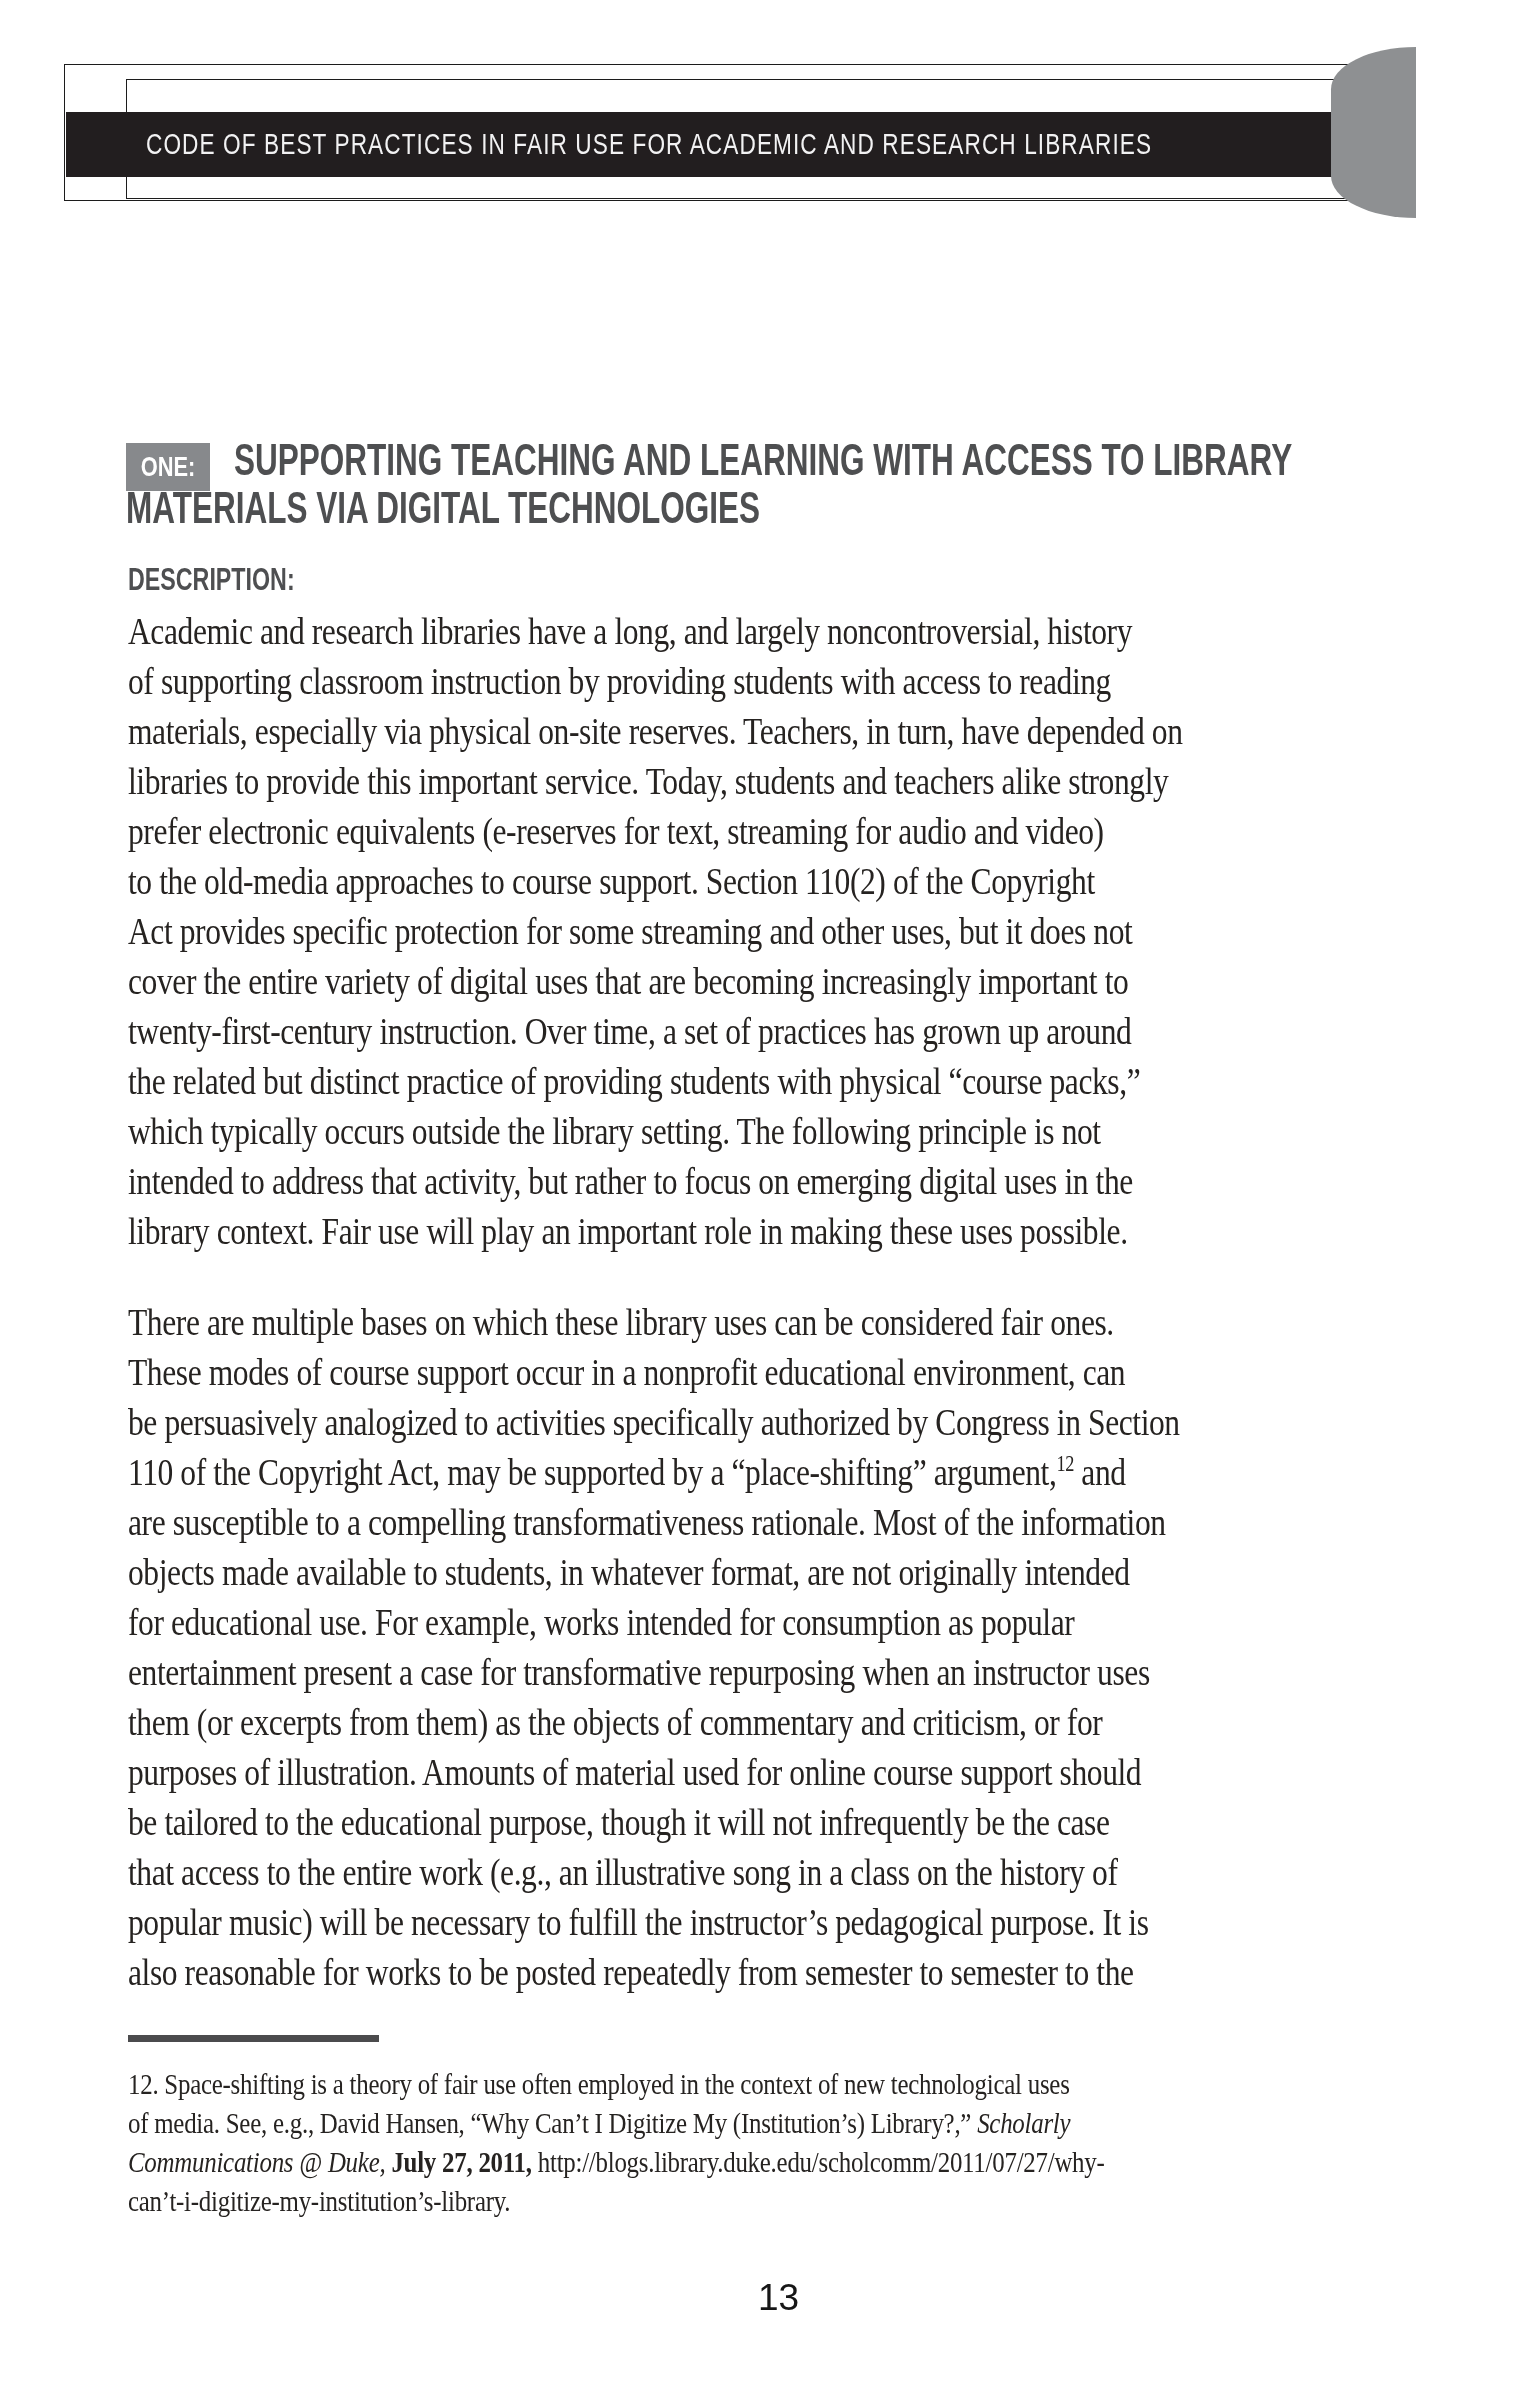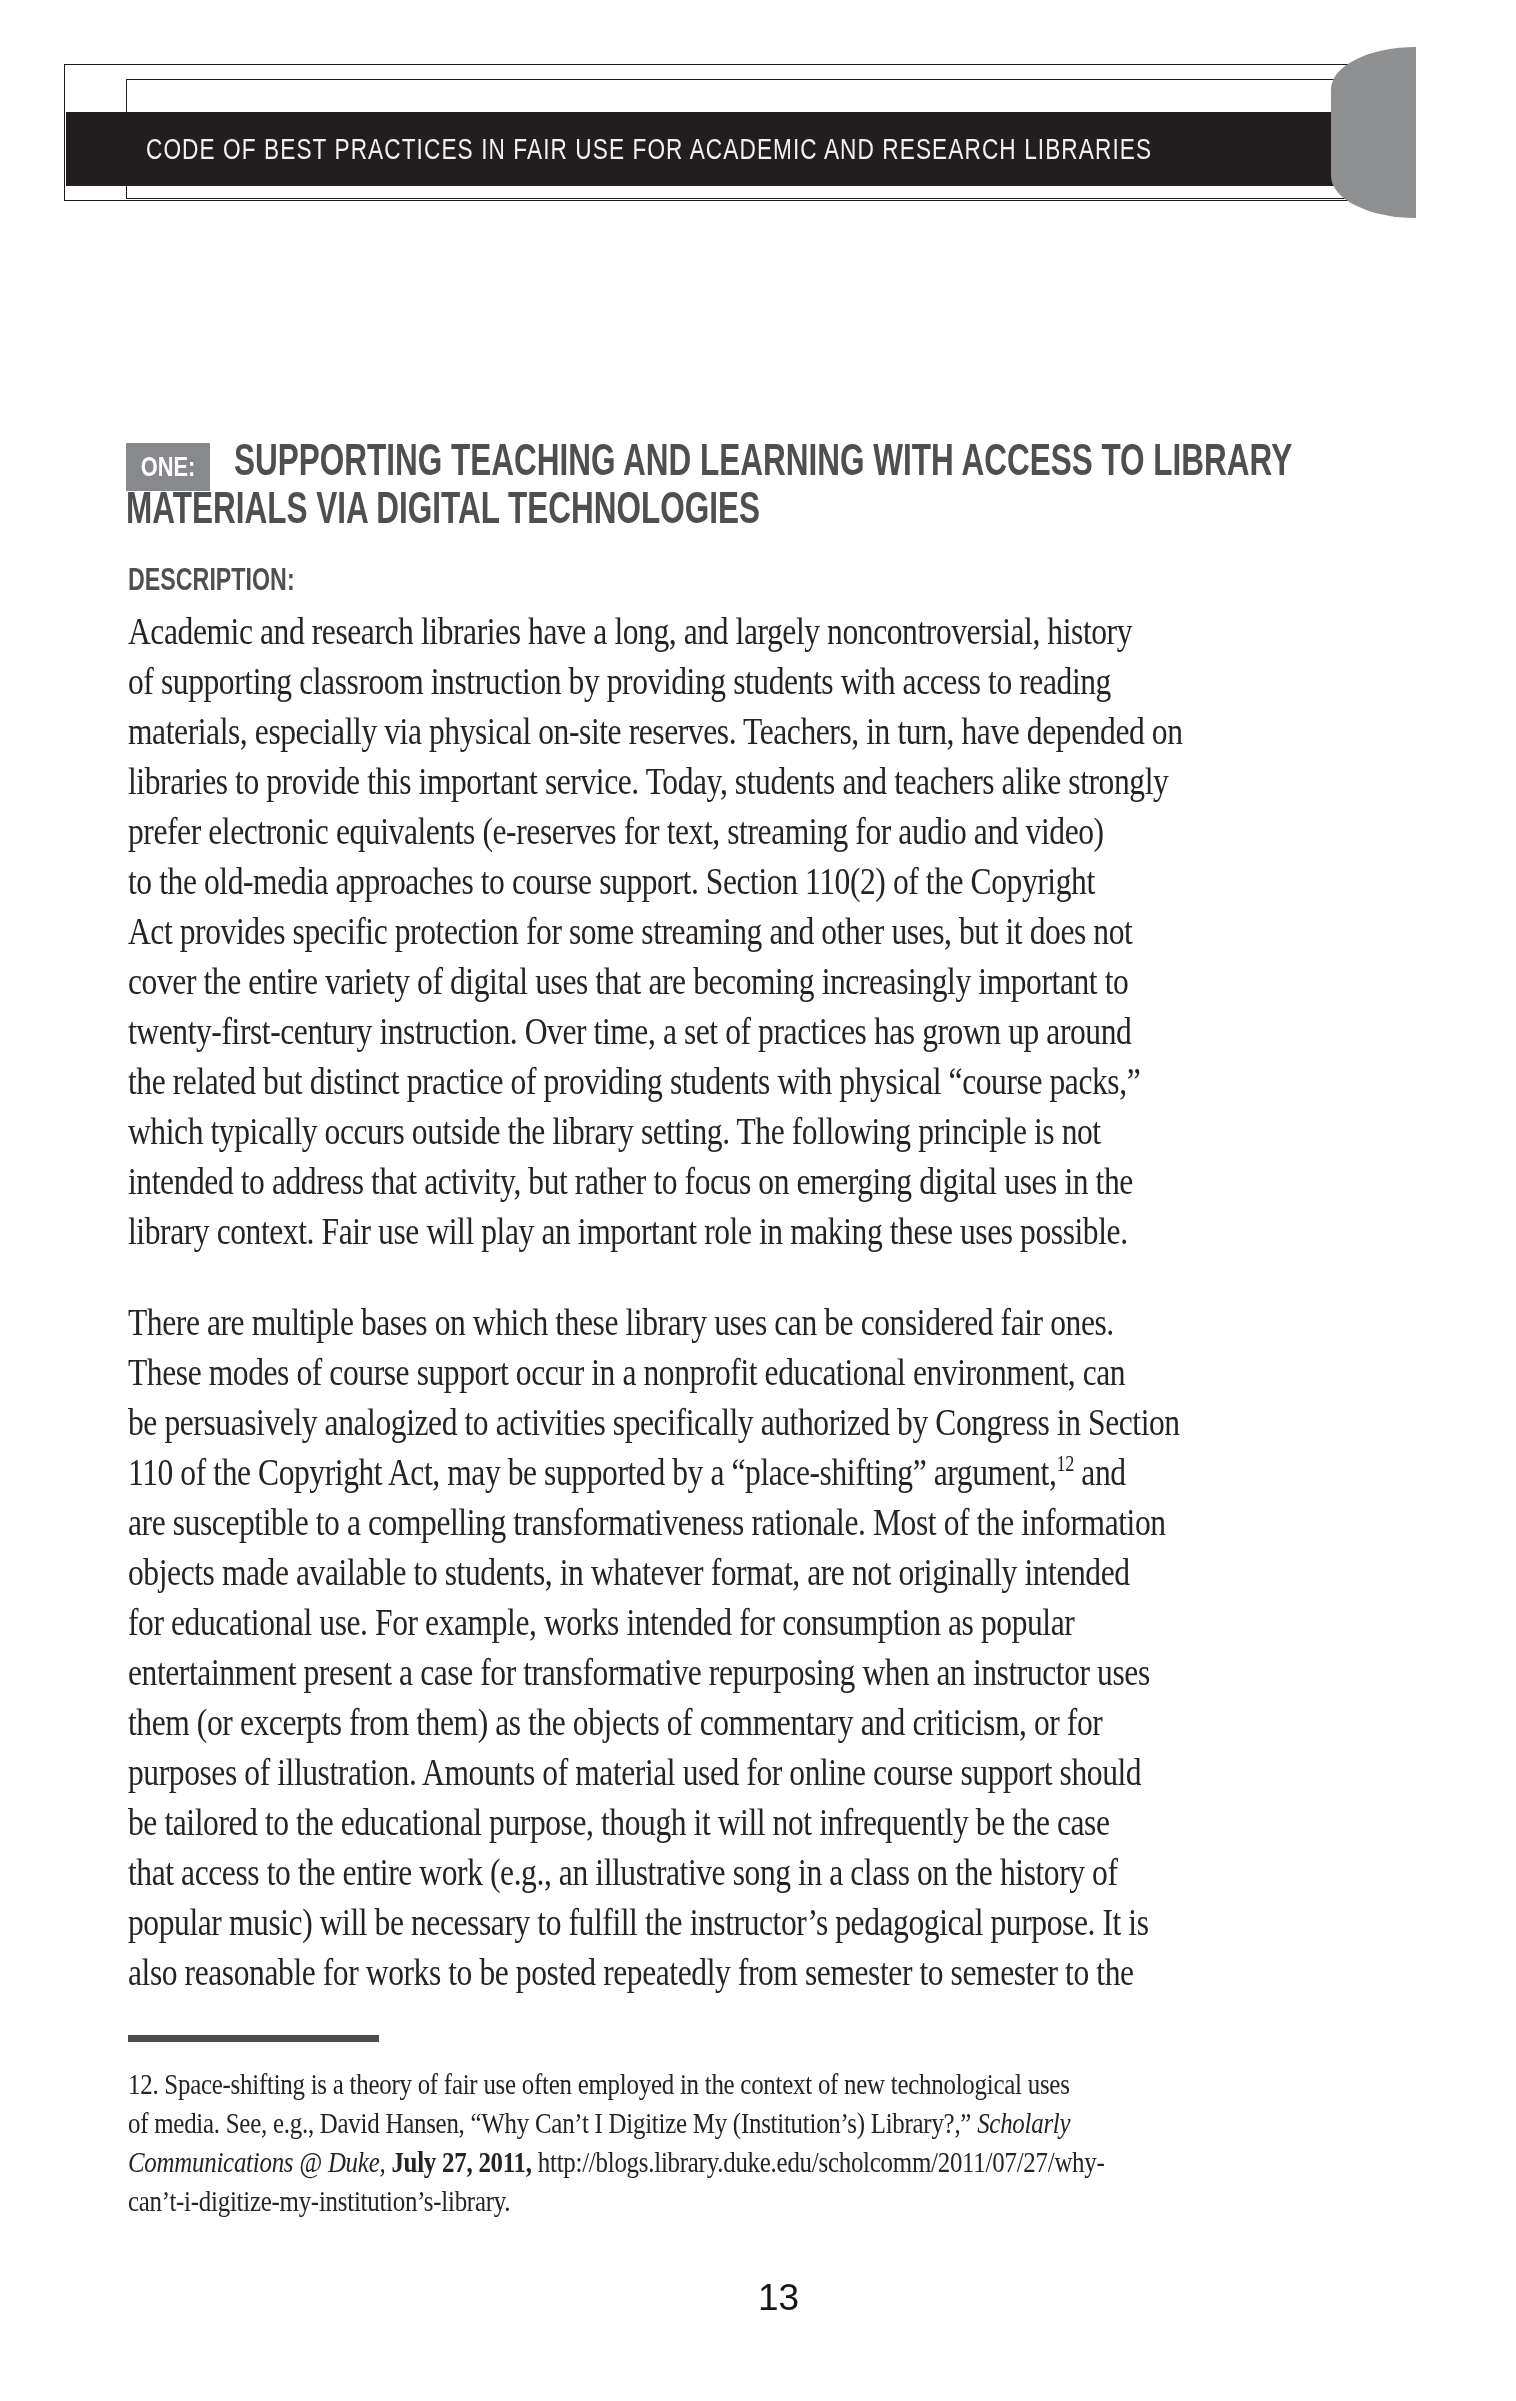--- a/index.html
+++ b/index.html
@@ -11,21 +11,21 @@
   
   .hdr-outer {
     position:absolute; left:64px; top:64px; width:1351px; height:137px;
     border:1.9px solid #1c1c1c; box-sizing:border-box; background:#ffffff;
   }
   .hdr-inner {
     position:absolute; left:126px; top:79px; width:1290px; height:120px;
     border:1.9px solid #1c1c1c; box-sizing:border-box; background:#ffffff;
   }
   .hdr-bar {
-    position:absolute; left:66px; top:112px; width:1350px; height:74px;
+    position:absolute; left:66px; top:112px; width:1350px; height:65px;
     background:var(--header_bar,#221e1f);
     display:flex; align-items:center;
   }
   .hdr-title {
     display:inline-block; margin-left:80px;
     font-family:"Liberation Sans", sans-serif;
     font-size:29px; font-weight:400; letter-spacing:1.4px;
     color:#f2f2f3; white-space:nowrap;
     transform:scaleX(0.78); transform-origin:left center;
   }

